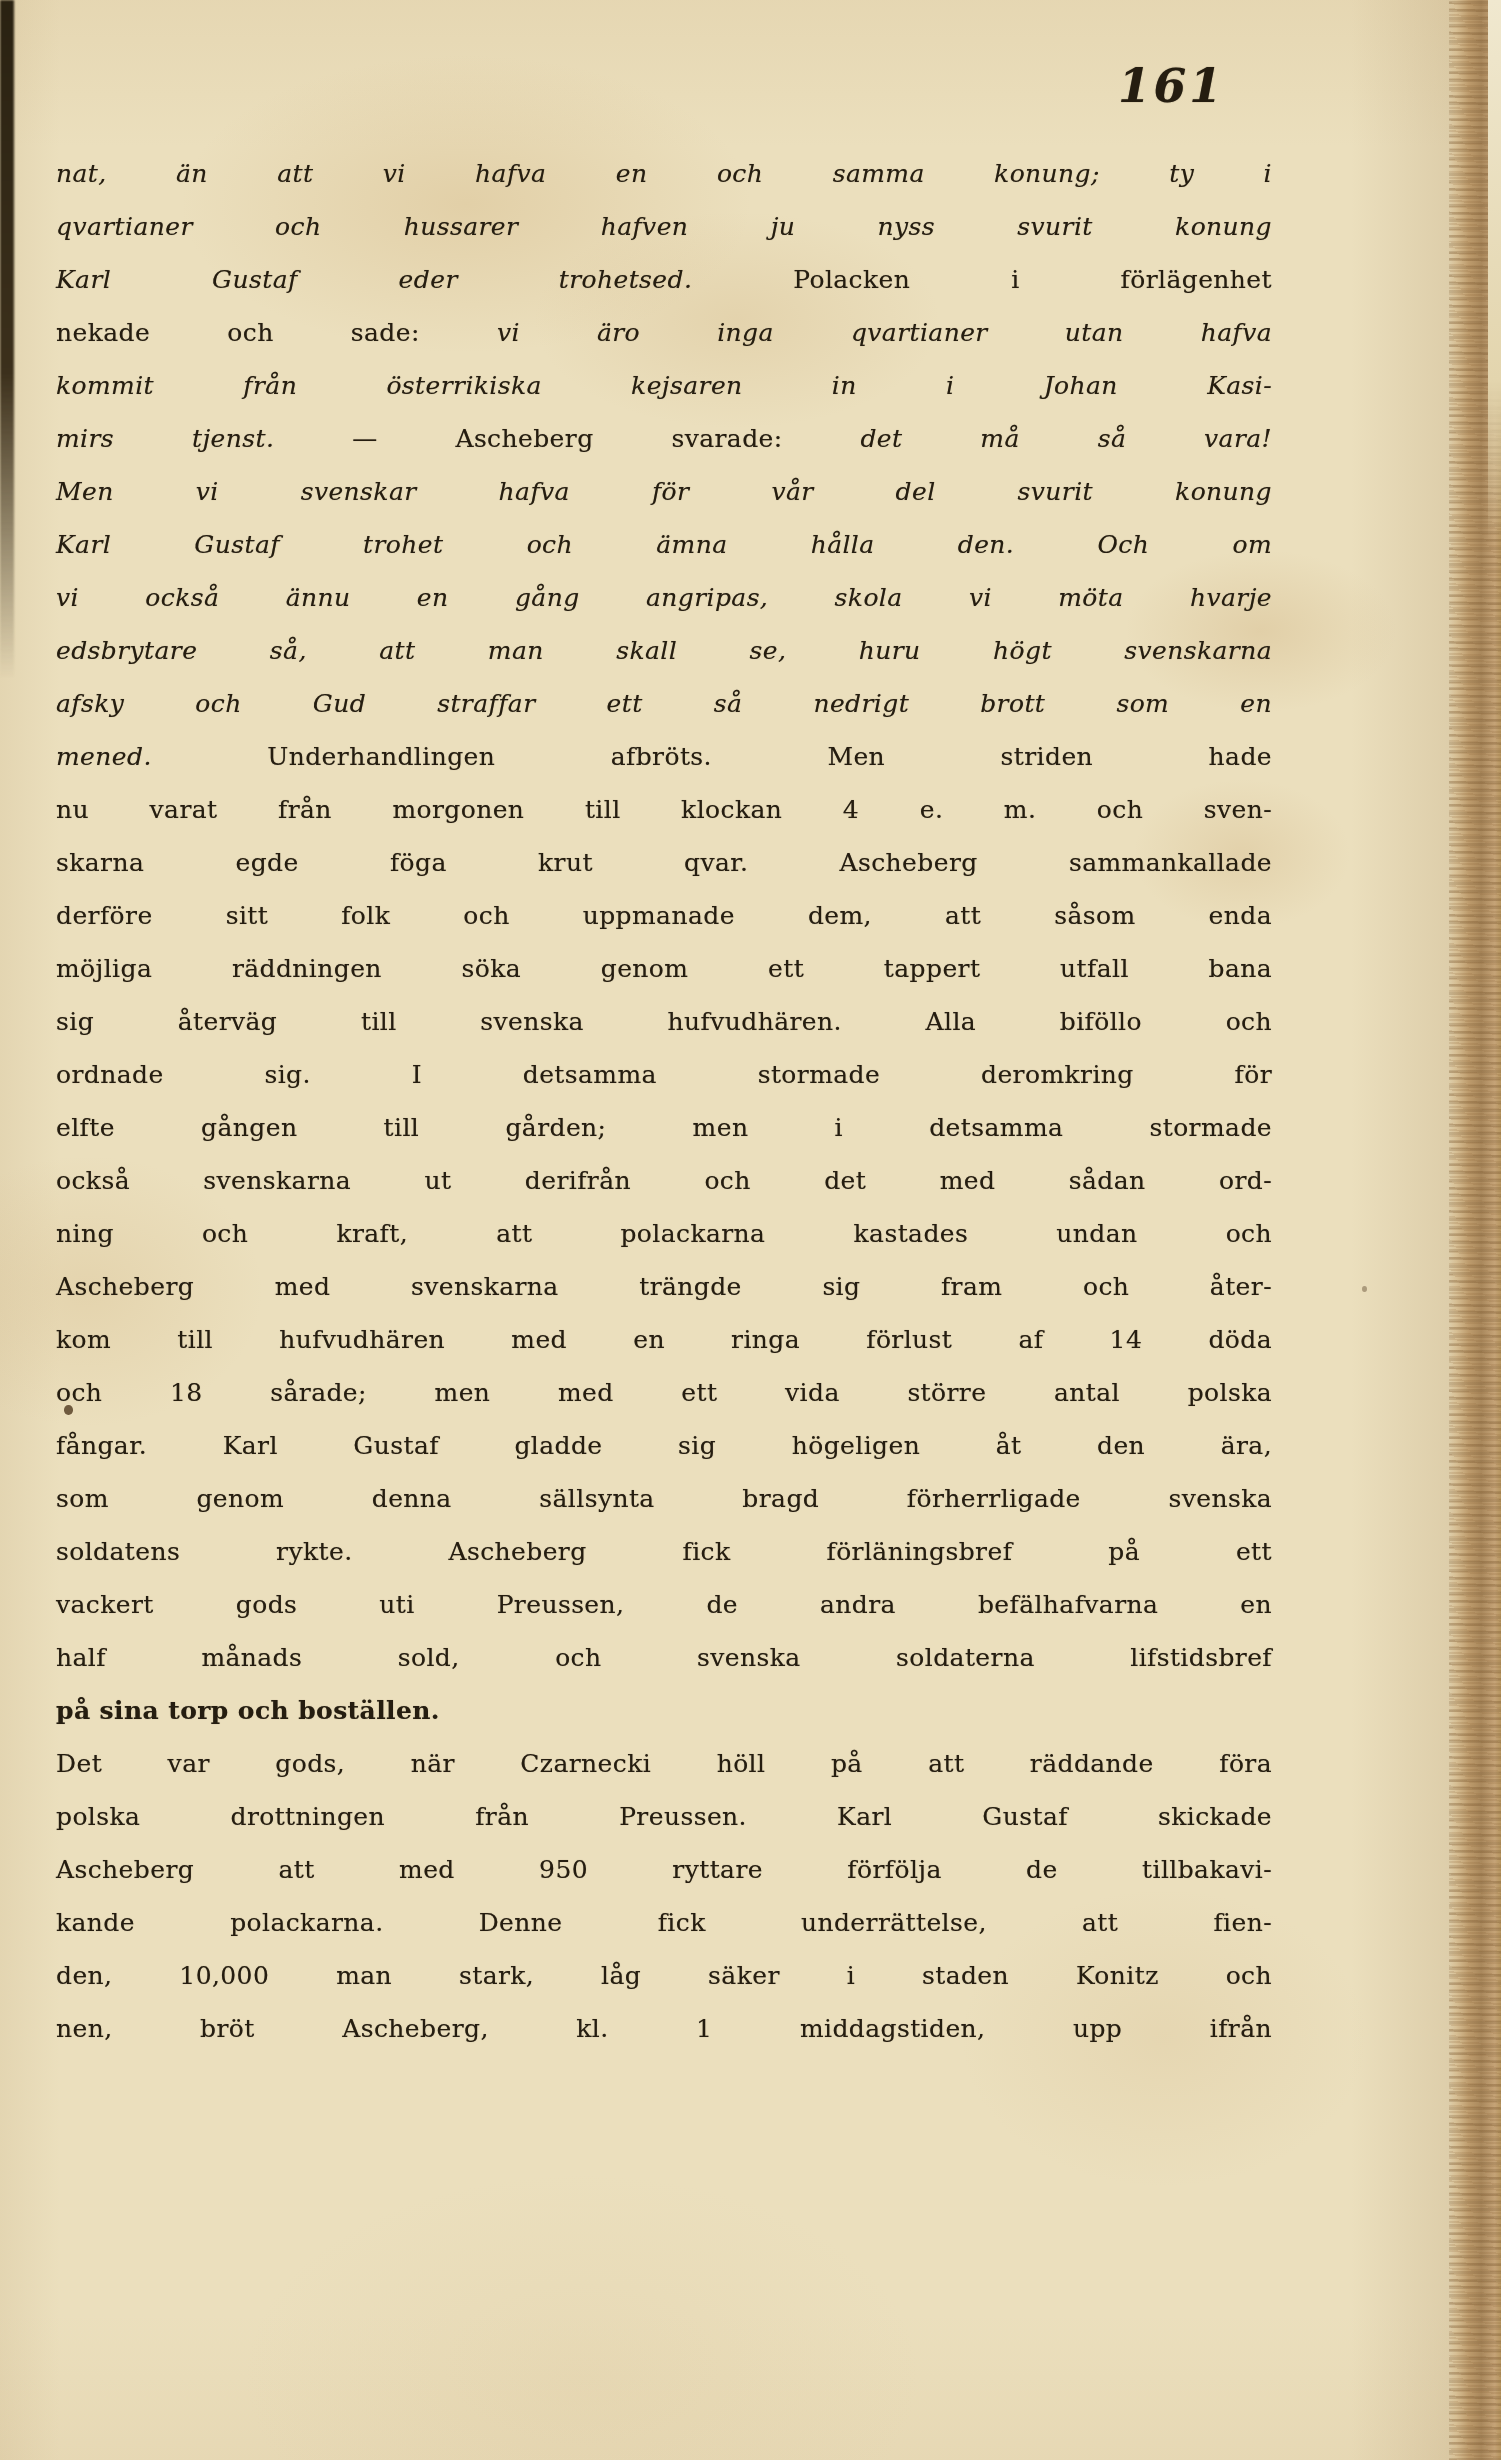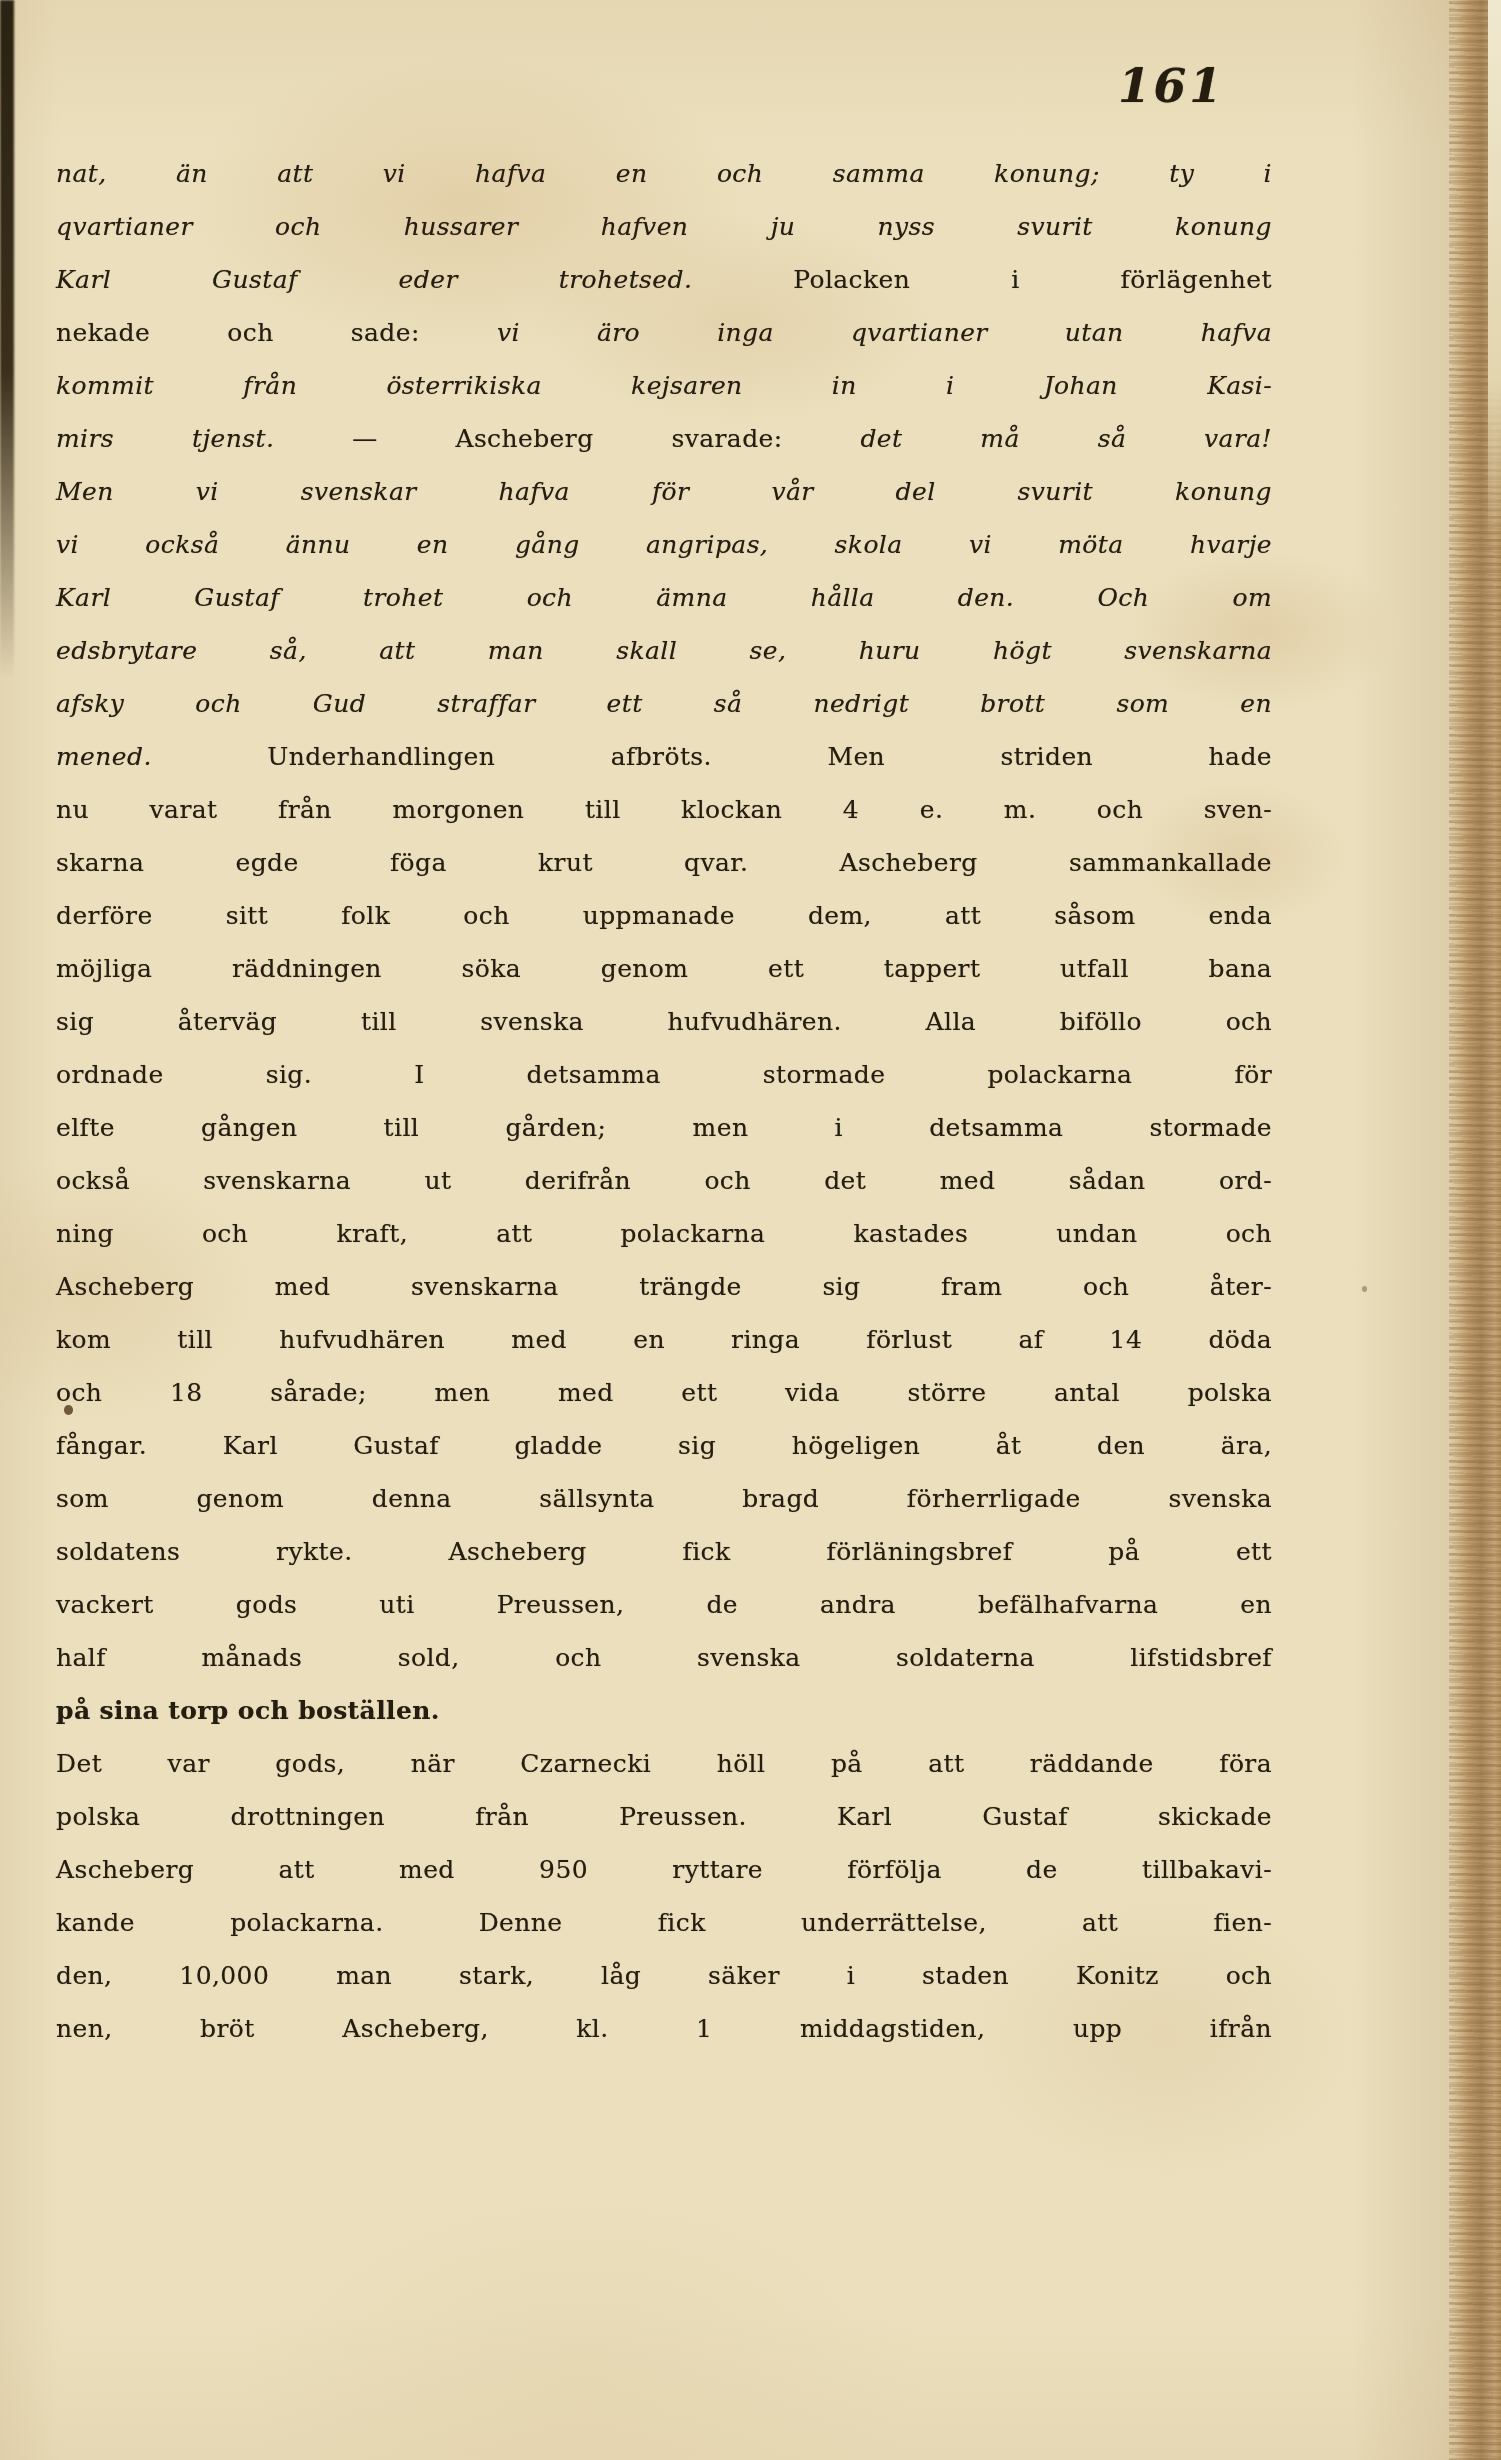--- a/index.html
+++ b/index.html
@@ -78,31 +78,31 @@
   <div class="page-number">161</div>
 
   <div class="text-block">
       <div class="line"><span class="it">nat, än att vi hafva en och samma konung; ty i</span></div>
       <div class="line"><span class="it">qvartianer och hussarer hafven ju nyss svurit konung</span></div>
       <div class="line"><span class="it">Karl Gustaf eder trohetsed. </span><span>Polacken i förlägenhet</span></div>
       <div class="line"><span>nekade och sade: </span><span class="it">vi äro inga qvartianer utan hafva</span></div>
       <div class="line"><span class="it">kommit från österrikiska kejsaren in i Johan Kasi-</span></div>
       <div class="line"><span class="it">mirs tjenst. </span><span>— Ascheberg svarade: </span><span class="it">det må så vara!</span></div>
       <div class="line"><span class="it">Men vi svenskar hafva för vår del svurit konung</span></div>
+      <div class="line"><span class="it">Karl Gustaf trohet och ämna hålla den. Och om</span></div>
       <div class="line"><span class="it">vi också ännu en gång angripas, skola vi möta hvarje</span></div>
-      <div class="line"><span class="it">Karl Gustaf trohet och ämna hålla den. Och om</span></div>
       <div class="line"><span class="it">edsbrytare så, att man skall se, huru högt svenskarna</span></div>
       <div class="line"><span class="it">afsky och Gud straffar ett så nedrigt brott som en</span></div>
       <div class="line"><span class="it">mened. </span><span>Underhandlingen afbröts. Men striden hade</span></div>
       <div class="line"><span>nu varat från morgonen till klockan 4 e. m. och sven-</span></div>
       <div class="line"><span>skarna egde föga krut qvar. Ascheberg sammankallade</span></div>
       <div class="line"><span>derföre sitt folk och uppmanade dem, att såsom enda</span></div>
       <div class="line"><span>möjliga räddningen söka genom ett tappert utfall bana</span></div>
       <div class="line"><span>sig återväg till svenska hufvudhären. Alla biföllo och</span></div>
-      <div class="line"><span>ordnade sig. I detsamma stormade polackarna för</span></div>
+      <div class="line"><span>ordnade sig. I detsamma stormade deromkring för</span></div>
       <div class="line"><span>elfte gången till gården; men i detsamma stormade</span></div>
       <div class="line"><span>också svenskarna ut derifrån och det med sådan ord-</span></div>
       <div class="line"><span>ning och kraft, att polackarna kastades undan och</span></div>
       <div class="line"><span>Ascheberg med svenskarna trängde sig fram och åter-</span></div>
       <div class="line"><span>kom till hufvudhären med en ringa förlust af 14 döda</span></div>
       <div class="line"><span>och 18 sårade; men med ett vida större antal polska</span></div>
       <div class="line"><span>fångar. Karl Gustaf gladde sig högeligen åt den ära,</span></div>
       <div class="line"><span>som genom denna sällsynta bragd förherrligade svenska</span></div>
       <div class="line"><span>soldatens rykte. Ascheberg fick förläningsbref på ett</span></div>
       <div class="line"><span>vackert gods uti Preussen, de andra befälhafvarna en</span></div>

